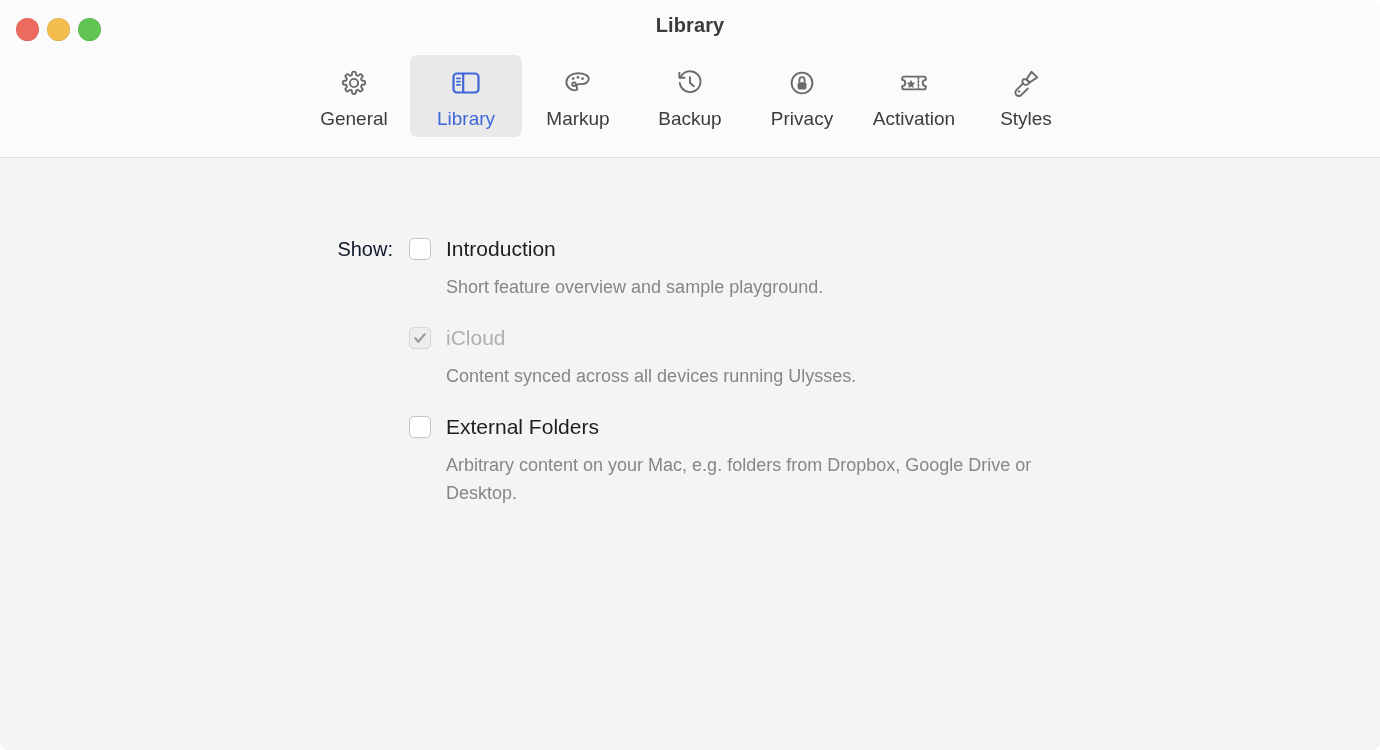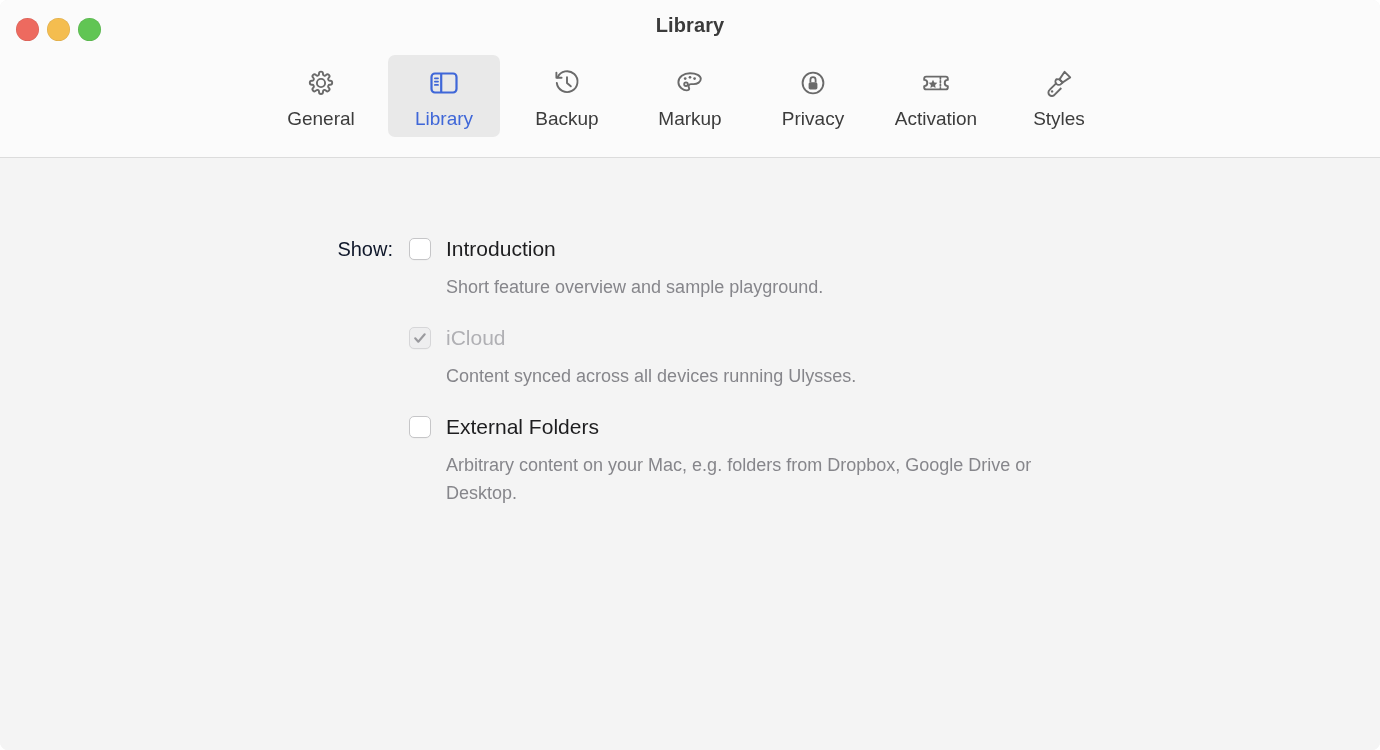--- a/index.html
+++ b/index.html
@@ -63,21 +63,21 @@
   }
 
   .toolbar {
     position: absolute;
     top: 55px;
     left: 0;
     width: 100%;
     display: flex;
     justify-content: center;
     align-items: flex-start;
-    gap: 11px;
+    gap: 0px;
   }
 
   .tab {
     width: 112px;
     padding: 9px 0 7px 0;
     border-radius: 7px;
     display: flex;
     flex-direction: column;
     align-items: center;
     gap: 6px;
@@ -218,39 +218,39 @@
             <line x1="9.9" y1="17.6" x2="13" y2="17.6" stroke-width="1.8" stroke-linecap="round"></line>
             <line x1="9.9" y1="20.9" x2="13" y2="20.9" stroke-width="1.8" stroke-linecap="round"></line>
           </svg>
         </span>
         <span class="tab-label">Library</span>
       </div>
 
       <div class="tab">
         <span class="tab-icon">
           <svg width="38" height="38" viewBox="0 0 38 38" fill="none" stroke="currentColor" stroke-width="1.9">
-            <path d="M9.6 13.4A10.4 10.4 0 1 1 8.8 19" stroke-linecap="round"></path>
-            <path d="M8.4 8.6v5.2h5.2" stroke-linecap="round" stroke-linejoin="round" fill="none"></path>
-            <path d="M19 13.2V19l3.8 3.3" stroke-linecap="round" stroke-linejoin="round"></path>
-          </svg>
-        </span>
-        <span class="tab-label">Backup</span>
-      </div>
-
-      <div class="tab">
-        <span class="tab-icon">
-          <svg width="38" height="38" viewBox="0 0 38 38" fill="none" stroke="currentColor" stroke-width="1.9">
             <path d="M19 9.2c-6.4 0-11.6 3.9-11.6 9s5.2 8.2 8.2 8.2c1.9 0 2.6-.8 2.6-1.8 0-.8-.6-1.3-.6-2.2 0-1.3 1-2.3 2.4-2.3h2.6c4 0 7.2-2.2 7.2-5.3 0-3.2-4.4-5.6-10.8-5.6z" stroke-linejoin="round"></path>
             <circle cx="14.2" cy="14.6" r="1.35" fill="currentColor" stroke="none"></circle>
             <circle cx="19" cy="13.3" r="1.35" fill="currentColor" stroke="none"></circle>
             <circle cx="23.6" cy="14.6" r="1.35" fill="currentColor" stroke="none"></circle>
             <circle cx="15" cy="20.2" r="1.8"></circle>
           </svg>
         </span>
         <span class="tab-label">Markup</span>
+      </div>
+
+      <div class="tab">
+        <span class="tab-icon">
+          <svg width="38" height="38" viewBox="0 0 38 38" fill="none" stroke="currentColor" stroke-width="1.9">
+            <path d="M9.6 13.4A10.4 10.4 0 1 1 8.8 19" stroke-linecap="round"></path>
+            <path d="M8.4 8.6v5.2h5.2" stroke-linecap="round" stroke-linejoin="round" fill="none"></path>
+            <path d="M19 13.2V19l3.8 3.3" stroke-linecap="round" stroke-linejoin="round"></path>
+          </svg>
+        </span>
+        <span class="tab-label">Backup</span>
       </div>
 
       <div class="tab">
         <span class="tab-icon">
           <svg width="38" height="38" viewBox="0 0 38 38" fill="none" stroke="currentColor" stroke-width="1.9">
             <circle cx="19" cy="19" r="10.4"></circle>
             <rect x="14.6" y="18.3" width="8.8" height="7.1" rx="1.6" fill="currentColor" stroke="none"></rect>
             <path d="M16.4 18.3v-2.5a2.6 2.6 0 0 1 5.2 0v2.5" stroke-width="1.8"></path>
           </svg>
         </span>

